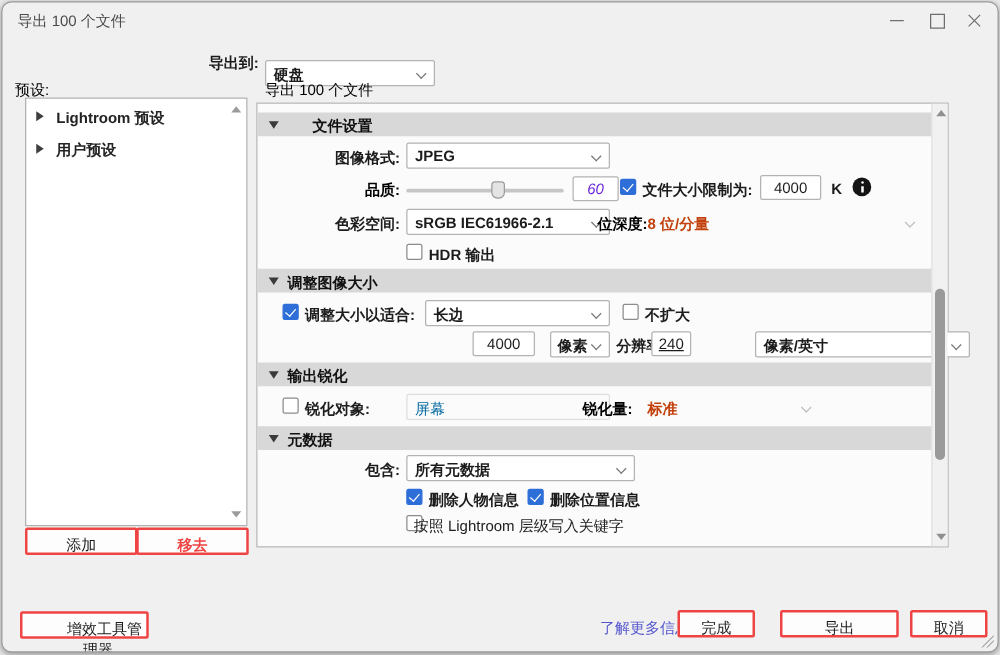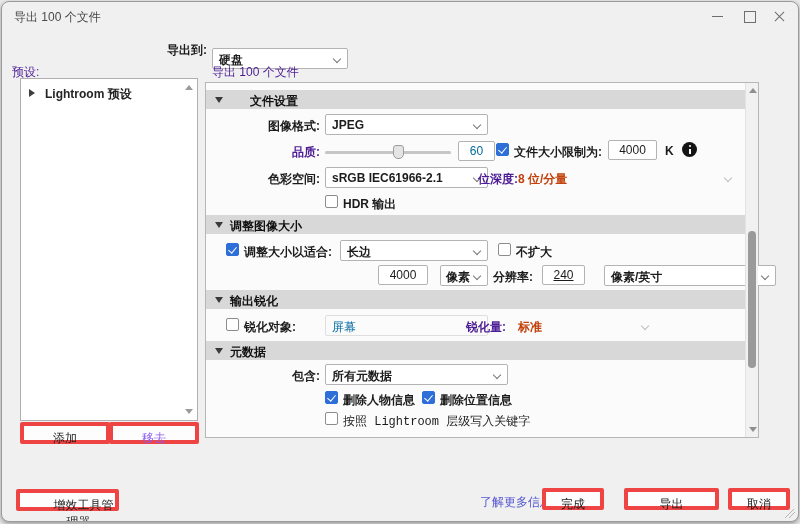--- a/index.html
+++ b/index.html
@@ -12,34 +12,34 @@
   .title-text { position:absolute; left:12px; top:7px; font-size:12px; color:#4a4a4a; }
   .wc { position:absolute; top:0; width:32px; height:28px; cursor:default; }
   .wc-min { right:64px; } .wc-max { right:32px; } .wc-close { right:2px; }
   .wc-min::after { content:""; position:absolute; left:10px; top:14px; width:11px; height:1px; background:#6e6e6e; }
   .wc-max::after { content:""; position:absolute; left:10px; top:9px; width:10px; height:10px; border:1px solid #6e6e6e; }
   .wc-close::before,.wc-close::after { content:""; position:absolute; left:9px; top:14px; width:13px; height:1px; background:#6e6e6e; }
   .wc-close::before { transform:rotate(45deg);} .wc-close::after { transform:rotate(-45deg);}
 
   .lbl { position:absolute; font-weight:bold; color:#1c1c1c; white-space:nowrap; }
   .lbl.r { text-align:right; }
-  .lbl.dim { color:#4c1d95; font-weight:bold; }
+  .lbl.dim { color:#000000; font-weight:bold; }
   .plain { font-weight:normal; }
 
   .dropdown { position:absolute; height:21px; background:#fff; border:1px solid #b3b3b3;
               border-radius:2px; font-weight:bold; padding:3px 18px 0 6px; white-space:nowrap; overflow:hidden; }
   .dropdown .chev { position:absolute; right:7px; top:7px; width:6px; height:6px;
               border-right:1.4px solid #767676; border-bottom:1.4px solid #767676; transform:rotate(45deg); }
   .dropdown.disabled { background:transparent; border-color:#dedede; color:#0369a1; font-weight:normal; }
   .dropdown.borderless { background:transparent; border-color:transparent; color:#c2410c; font-weight:bold; }
   .dropdown.borderless .chev,.dropdown.disabled .chev { border-color:#bdbdbd; }
 
   .tinput { position:absolute; height:20px; background:#fff; border:1px solid #b3b3b3;
             border-radius:2px; font:inherit; text-align:center; color:#1c1c1c; padding:0 2px; }
-  .tinput.dim { color:#0369a1; }
+  .tinput.dim { color:#6d28d9;font-style:italic; }
 
   .cb { position:absolute; width:13px; height:13px; background:#fff; border:1px solid #8c8c8c; border-radius:2px; }
   .cb.on { background:#2e6ed8; border-color:#2e6ed8; }
   .cb.on::after { content:""; position:absolute; left:3px; top:1px; width:4px; height:7px;
                   border-right:1.6px solid #fff; border-bottom:1.6px solid #fff; transform:rotate(40deg); }
 
   .panel { position:absolute; left:203px; top:80px; width:554px; height:356px;
            background:#fbfbfb; border:1px solid #b6b6b6; }
   .sec { position:absolute; left:0; width:540px; height:19px; background:#d8d8d8;
          font-weight:bold; color:#111; padding:3px 0 0 24px; }
@@ -53,23 +53,23 @@
   .vthumb { position:absolute; left:2px; width:8px; top:148px; height:137px; background:#9a9a9a; border-radius:4px; }
 
   .listbox { position:absolute; left:18px; top:76px; width:178px; height:343px; background:#fff; border:1px solid #b0b0b0; }
   .litem { position:relative; padding:7px 4px 2px 24px; font-weight:bold; color:#242424; white-space:nowrap; }
   .litem .tri { position:absolute; left:8px; top:10px; width:0; height:0;
          border-top:4px solid transparent; border-bottom:4px solid transparent; border-left:6px solid #3e3e3e; }
   .lb-arrow { position:absolute; right:4px; width:0; height:0; border-left:4px solid transparent; border-right:4px solid transparent; }
   .lb-arrow.up { top:6px; border-bottom:5px solid #9b9b9b; }
   .lb-arrow.down { bottom:6px; border-top:5px solid #9b9b9b; }
 
-  .btn { position:absolute; height:22px; background:#fdfdfd; border:4px solid #ef4444;
+  .btn { position:absolute; height:22px; background:#fdfdfd; border:2px solid #ef4444;
          border-radius:2px; font:inherit; color:#1c1c1c; text-align:center; padding-top:4px; cursor:default; }
-  .btn.disabled { color:#8b5cf6; }
+  .btn.disabled { color:#ef4444;font-weight:bold; }
 
   .slider-track { position:absolute; height:3px; background:#c6c6c6; border-radius:2px; }
   .slider-thumb { position:absolute; width:11px; height:14px; top:-6px; background:#e4e4e4;
                   border:1px solid #9c9c9c; border-radius:3px 3px 5px 5px; }
 
   .info-icon { position:absolute; width:15px; height:15px; background:#141414; border-radius:50%; }
   .info-icon::before { content:""; position:absolute; left:6.5px; top:3px; width:2px; height:2px; background:#fff; border-radius:50%; }
   .info-icon::after { content:""; position:absolute; left:6.5px; top:6.5px; width:2px; height:5.5px; background:#fff; }
 
   .link { position:absolute; color:#5557cf; font-weight:normal; cursor:pointer; white-space:nowrap; }
@@ -95,20 +95,24 @@
   </div>
 
   <div class="lbl dim plain" style="left:10px; top:62px; font-weight:normal;">预设:</div>
   <div class="lbl dim plain" style="left:210px; top:62px; font-weight:normal;">导出 100 个文件</div>
 
   <div class="listbox">
     <div class="litem">
       <span class="tri"></span>
       <span>Lightroom 预设</span>
     </div>
+    <div class="litem">
+      <span class="tri"></span>
+      <span>用户预设</span>
+    </div>
     <span class="lb-arrow up"></span>
     <span class="lb-arrow down"></span>
   </div>
   <button class="btn" style="left:18px; top:420px; width:90px;">添加</button>
   <button class="btn disabled" style="left:107px; top:420px; width:90px;">移去</button>
 
   <div class="panel">
 
     <div class="sec" style="top:7px;padding-left:44px;">
       <span class="tri"></span>
@@ -157,21 +161,21 @@
     </div>
     <span class="cb" style="left:292px; top:160px;"></span>
     <div class="lbl" style="left:310px; top:161px;">不扩大</div>
 
     <input class="tinput" style="left: 172px; top: 182px; width: 50px;" value="4000">
     <div class="dropdown" style="left:234px; top:182px; width:48px; padding-left:5px;">
       <span>像素</span>
       <span class="chev"></span>
     </div>
     <div class="lbl r" style="left:280px; top:186px; width:47px;">分辨率:</div>
-    <input class="tinput" style="left: 336px; top: 182px; width: 43px; text-decoration: underline;" value="240">
+    <input class="tinput" style="left: 315px; top: 182px; width: 32px; text-decoration: underline;" value="240">
     <div class="dropdown" style="left:372px; top:182px; width:172px;margin-left:26px;">
       <span>像素/英寸</span>
       <span class="chev"></span>
     </div>
 
     <div class="sec" style="top:207px;">
       <span class="tri"></span>
       <span>输出锐化</span>
     </div>
     <span class="cb" style="left:20px; top:235px;"></span>
@@ -193,21 +197,21 @@
     <div class="lbl r" style="left:0; top:285px; width:114px;">包含:</div>
     <div class="dropdown" style="left:119px; top:281px; width:183px;">
       <span>所有元数据</span>
       <span class="chev"></span>
     </div>
     <span class="cb on" style="left:119px; top:308px;"></span>
     <div class="lbl" style="left:137px; top:309px;">删除人物信息</div>
     <span class="cb on" style="left:216px; top:308px;"></span>
     <div class="lbl" style="left:234px; top:309px;">删除位置信息</div>
     <span class="cb" style="left:119px; top:329px;"></span>
-    <div class="lbl plain" style="left:137px; top:330px; font-weight:normal;font-family:Liberation Mono, monospace;">按照 Lightroom 层级写入关键字</div>
+    <div class="lbl plain" style="left:125px; top:330px; font-weight:normal;">按照 Lightroom 层级写入关键字</div>
 
     <div class="vscroll">
       <span class="varrow up"></span>
       <span class="varrow down"></span>
       <span class="vthumb"></span>
     </div>
   </div>
 
   <button class="btn" style="left:14px; top:487px; width:103px;padding-left:32px;">增效工具管理器...</button>
   <span class="link" style="left:478px; top:492px;">了解更多信息</span>

